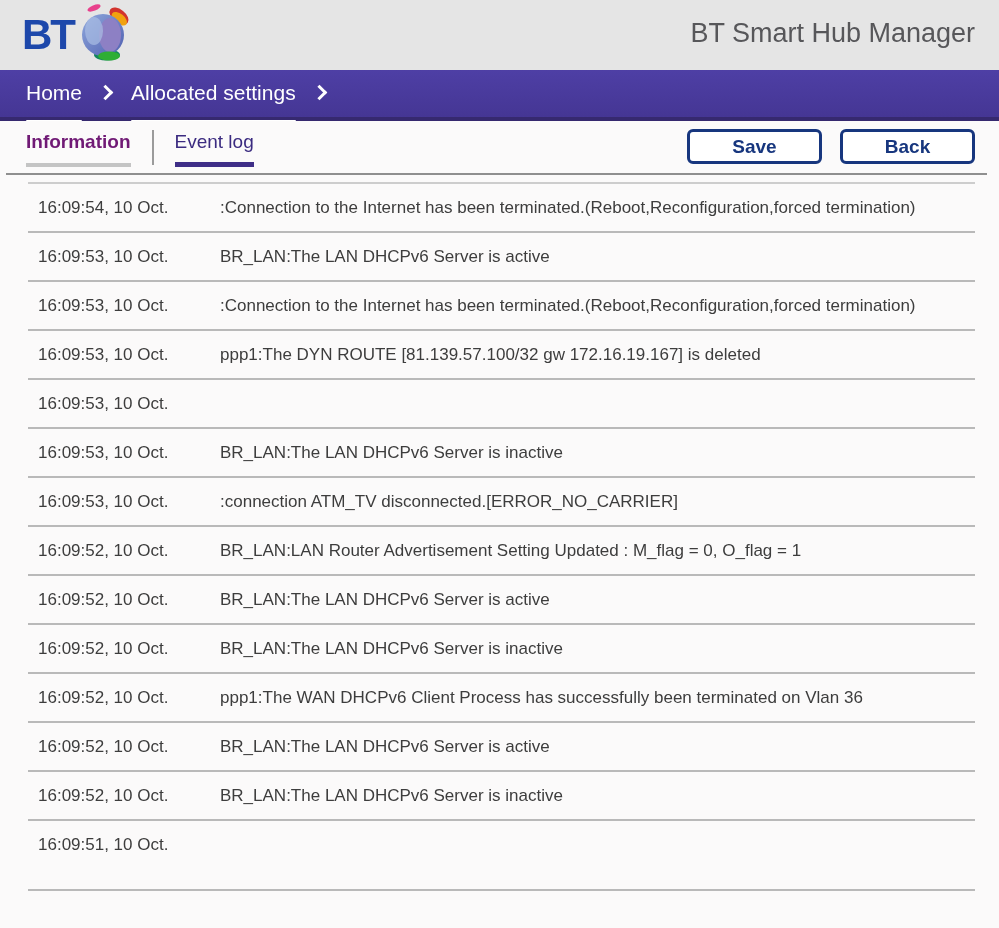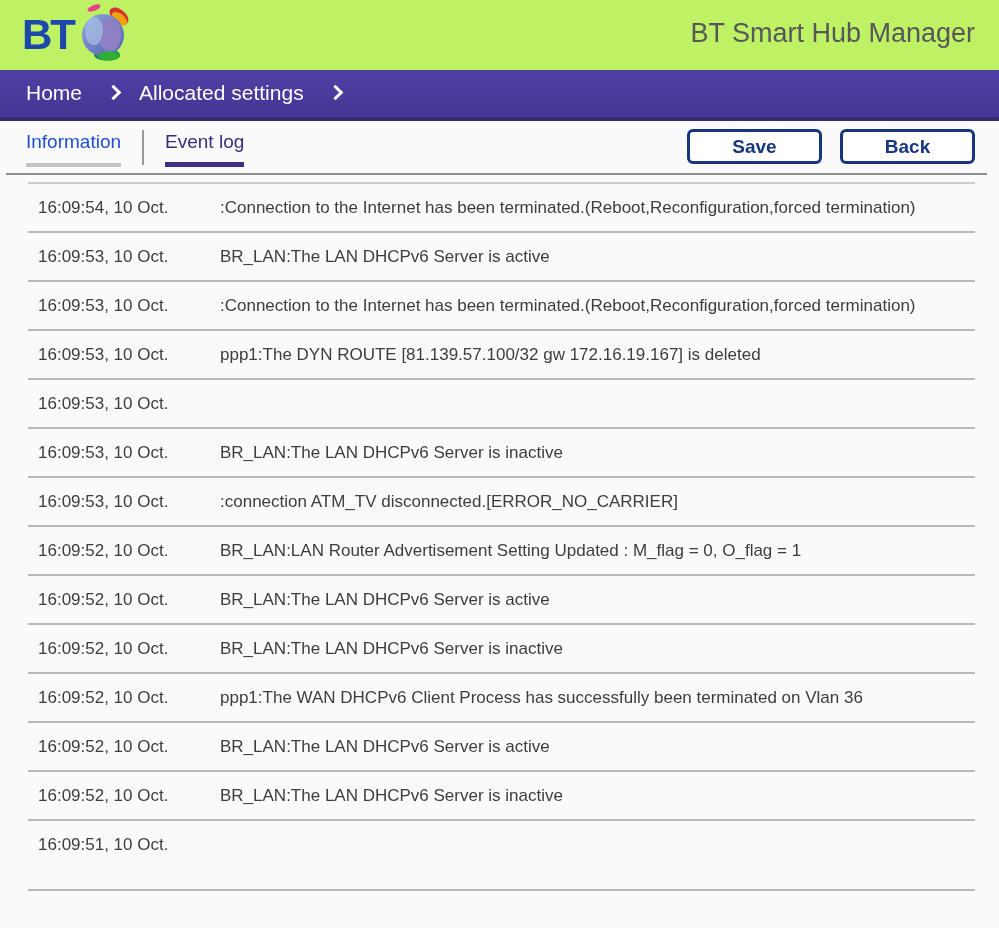--- a/index.html
+++ b/index.html
@@ -7,21 +7,21 @@
   body {
     font-family: "Liberation Sans", sans-serif;
     background: #fbfafa;
     color: #3d3d3d;
   }
   .page { width: 999px; height: 928px; position: relative; }
 
   
   .header {
     height: 70px;
-    background: #bef264;
+    background: #e5e5e5;
     display: flex;
     justify-content: space-between;
     align-items: flex-start;
     padding: 0 24px 0 22px;
   }
   .logo { display: flex; align-items: flex-start; }
   .logo-text {
     font-size: 42px;
     font-weight: 700;
     color: #1d48ab;
@@ -41,20 +41,21 @@
   .nav {
     height: 51px;
     background: linear-gradient(#4e3fa5, #453694);
     border-bottom: 4px solid #36296f;
     display: flex;
     align-items: flex-start;
     padding: 11px 0 0 26px;
   }
   .crumb {
     display: inline-flex;
+    flex-direction: column;
     text-decoration: none;
     cursor: pointer;
     gap: 8px;
   }
   .crumb-label { color: #ffffff; font-size: 21px; line-height: 24px; white-space: nowrap; }
   .crumb-underline { height: 4px; margin-top: 7px; border-radius: 1px; }
   .crumb-underline.white { background: #ffffff; }
   .crumb-underline.pink  { background: #e3258c; }
   .chevron {
     width: 11px; height: 11px;
@@ -66,21 +67,21 @@
   }
 
   
   .toolbar { position: relative; height: 52px; background: #fbfafa; }
   .tabs {
     position: absolute; left: 26px; top: 9px;
     display: flex; align-items: flex-start;
   }
   .tab { display: inline-flex; flex-direction: column; cursor: pointer; }
   .tab-label { font-size: 19px; line-height: 23px; white-space: nowrap; }
-  .tab.inactive .tab-label { color: #1d4ed8; }
+  .tab.inactive .tab-label { color: #701a75; font-weight: bold; }
   .tab.active   .tab-label { color: #3b2b80; }
   .tab-underline { height: 4px; margin-top: 10px; }
   .tab.inactive .tab-underline { background: #c4c4c4; }
   .tab.active   .tab-underline { background: #3f2e87; height: 5px; margin-top: 9px; }
   .tab-divider { width: 2px; height: 35px; background: #9b9b9b; margin: 0 21px; }
   .buttons { position: absolute; right: 24px; top: 8px; display: flex; gap: 18px; margin-left: 10px; }
   .btn {
     width: 135px; height: 35px;
     background: #ffffff;
     border: 3px solid #17367e;

